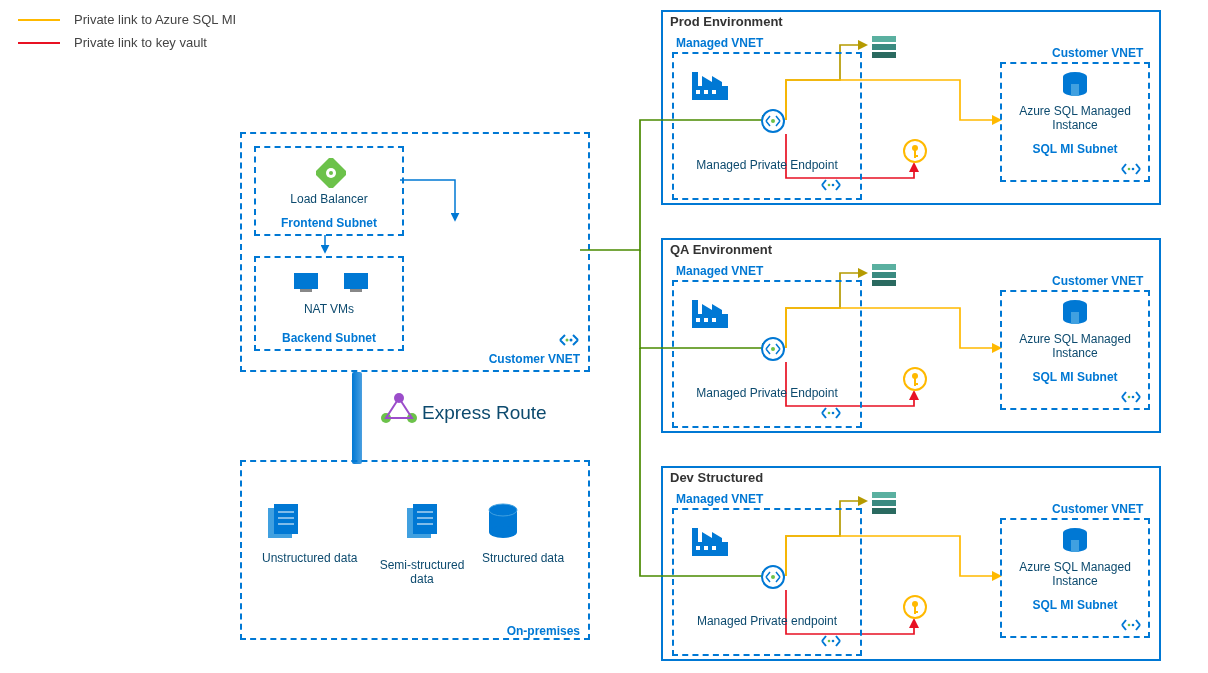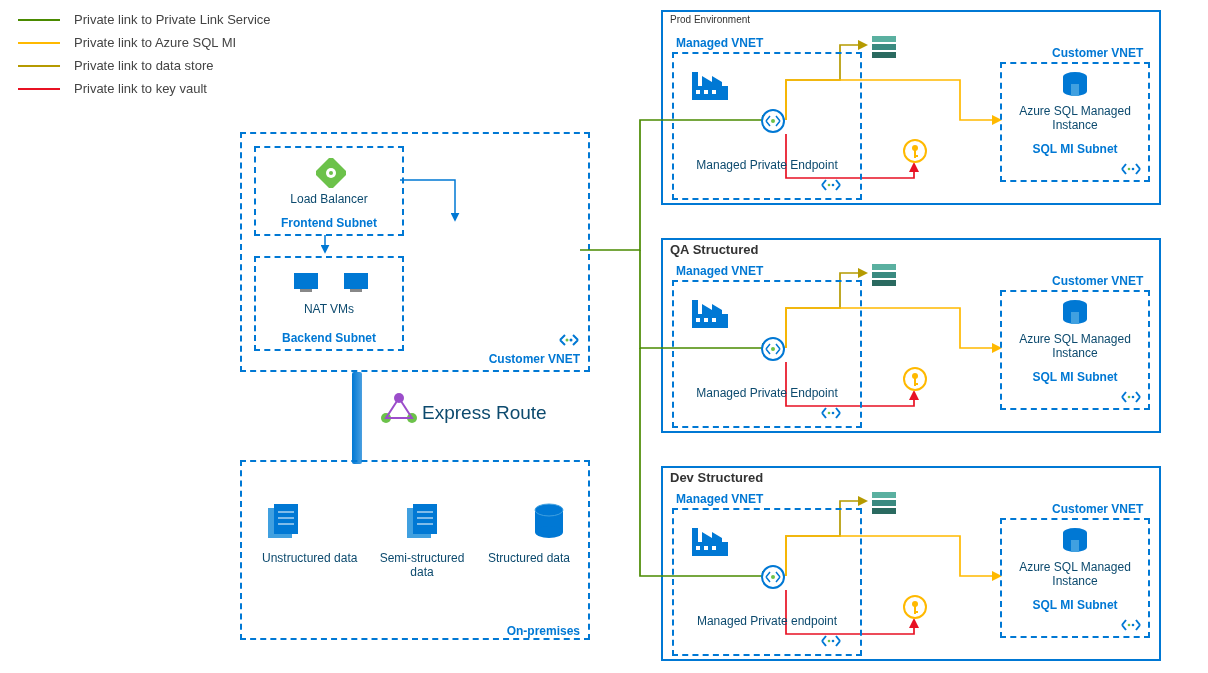--- a/index.html
+++ b/index.html
@@ -16,30 +16,22 @@
 .env-title{position:absolute;left:8px;top:4px;font-weight:600;font-size:13px;color:#333}
 .ic{position:absolute}
 .pipe{position:absolute;width:10px;background:linear-gradient(90deg,#0078d4 0%,#4a9fe0 100%);border-radius:2px}
 svg.overlay{position:absolute;left:0;top:0;width:1208px;height:673px;pointer-events:none}
 </style>
 </head>
 <body>
 
 <div class="legend">
   <div class="legend-row">
-      <div class="legend-line" style="background:#4a8a00"></div>
-      <span class="legend-txt">Private link to Private Link Service</span>
-    </div>
-  <div class="legend-row">
       <div class="legend-line" style="background:#ffb900"></div>
       <span class="legend-txt">Private link to Azure SQL MI</span>
-    </div>
-  <div class="legend-row">
-      <div class="legend-line" style="background:#b59a00"></div>
-      <span class="legend-txt">Private link to data store</span>
     </div>
   <div class="legend-row">
       <div class="legend-line" style="background:#e81123"></div>
       <span class="legend-txt">Private link to key vault</span>
     </div>
 </div>
 
 <div class="box" style="left:240px;top:132px;width:350px;height:240px">
   <span class="lbl" style="right:8px;bottom:4px">Customer VNET</span>
   <svg class="ic" style="right:8px;bottom:22px" width="22" height="16">
@@ -93,23 +85,23 @@
     <div class="lbl lbl-k" style="position:static;margin-top:4px">Unstructured data</div>
   </div>
   <div class="ic" style="left:130px;top:40px;width:100px;text-align:center">
     <svg width="42" height="42">
         <rect x="6" y="6" width="24" height="30" fill="#40a0e0"></rect>
         <rect x="12" y="2" width="24" height="30" fill="#0078d4"></rect>
         <line x1="16" y1="10" x2="32" y2="10" stroke="#fff"></line>
         <line x1="16" y1="16" x2="32" y2="16" stroke="#fff"></line>
         <line x1="16" y1="22" x2="32" y2="22" stroke="#fff"></line>
       </svg>
-    <div class="lbl lbl-k" style="position:static;margin-top:4px">Semi-structured data</div>
-  </div>
-  <div class="ic" style="left:228px;top:40px;width:100px;text-align:right">
+    <div class="lbl lbl-k" style="position:static;margin-top:11px">Semi-structured data</div>
+  </div>
+  <div class="ic" style="left:240px;top:40px;width:100px;text-align:left">
     <svg width="42" height="42">
         <ellipse cx="21" cy="8" rx="14" ry="6" fill="#0078d4"></ellipse>
         <rect x="7" y="8" width="28" height="22" fill="#0078d4"></rect>
         <ellipse cx="21" cy="30" rx="14" ry="6" fill="#0078d4"></ellipse>
         <ellipse cx="21" cy="8" rx="14" ry="6" fill="none" stroke="#40a0e0" stroke-width="1"></ellipse>
       </svg>
     <div class="lbl lbl-k" style="position:static;margin-top:4px">Structured data</div>
   </div>
 </div>
 
@@ -147,21 +139,21 @@
     <path d="M786 120 L786 80 L960 80 L960 120 L1000 120" stroke="#ffb900" stroke-width="1.7" fill="none" marker-end="url(#ah-y)"></path>
     <path d="M786 134 L786 178 L914 178 L914 164" stroke="#e81123" stroke-width="1.7" fill="none" marker-end="url(#ah-r)"></path>
     <path d="M786 348 L786 308 L840 308 L840 273 L866 273" stroke="#b59a00" stroke-width="1.7" fill="none" marker-end="url(#ah-o)"></path>
     <path d="M786 348 L786 308 L960 308 L960 348 L1000 348" stroke="#ffb900" stroke-width="1.7" fill="none" marker-end="url(#ah-y)"></path>
     <path d="M786 362 L786 406 L914 406 L914 392" stroke="#e81123" stroke-width="1.7" fill="none" marker-end="url(#ah-r)"></path>
     <path d="M786 576 L786 536 L840 536 L840 501 L866 501" stroke="#b59a00" stroke-width="1.7" fill="none" marker-end="url(#ah-o)"></path>
     <path d="M786 576 L786 536 L960 536 L960 576 L1000 576" stroke="#ffb900" stroke-width="1.7" fill="none" marker-end="url(#ah-y)"></path>
     <path d="M786 590 L786 634 L914 634 L914 620" stroke="#e81123" stroke-width="1.7" fill="none" marker-end="url(#ah-r)"></path>
   </svg>
 
-<span class="env-title" style="left: 670px; top: 14px; position: absolute; font-weight: 400; font-size: 10px;">Prod Environment</span>
+<span class="env-title" style="left: 670px; top: 14px; position: absolute; font-weight: 700; font-size: 13px;">Prod Environment</span>
 <div class="box-inner" style="left: 672px; top: 52px; width: 190px; height: 148px;"></div>
 <span class="lbl" style="left: 676px; top: 36px;">Managed VNET</span>
 <div class="ic" style="left: 690px; top: 68px;"><svg width="40" height="34">
       <rect x="2" y="18" width="36" height="14" fill="#0078d4"></rect>
       <path d="M2 18 L2 4 L8 4 L8 18" fill="#0078d4"></path>
       <path d="M12 18 L12 8 L22 14 L22 8 L32 14 L32 18" fill="#0078d4"></path>
       <rect x="6" y="22" width="4" height="4" fill="#fff"></rect>
       <rect x="14" y="22" width="4" height="4" fill="#fff"></rect>
       <rect x="22" y="22" width="4" height="4" fill="#fff"></rect>
     </svg></div>
@@ -195,21 +187,21 @@
       <ellipse cx="17" cy="21" rx="12" ry="5" fill="#0078d4"></ellipse>
       <rect x="13" y="14" width="8" height="12" fill="#40a0e0"></rect>
     </svg></div>
 <span class="lbl lbl-k" style="left: 1002px; top: 104px; width: 146px; text-align: center; line-height: 1.2;">Azure SQL Managed Instance</span>
 <span class="lbl" style="left: 1002px; top: 142px; width: 146px; text-align: center;">SQL MI Subnet</span>
 <div class="ic" style="left: 1120px; top: 162px;"><svg width="22" height="14">
       <path d="M2 7 L6 2 M2 7 L6 12 M20 7 L16 2 M20 7 L16 12" stroke="#0078d4" stroke-width="2" fill="none"></path>
       <circle cx="9" cy="7" r="1.3" fill="#6cc24a"></circle>
       <circle cx="13" cy="7" r="1.3" fill="#0078d4"></circle>
     </svg></div>
-<span class="env-title" style="left: 670px; top: 242px; position: absolute; font-weight: 600; font-size: 13px;">QA Structured</span>
+<span class="env-title" style="left: 670px; top: 242px; position: absolute; font-weight: 600; font-size: 13px;">QA Environment</span>
 <div class="box-inner" style="left: 672px; top: 280px; width: 190px; height: 148px;"></div>
 <span class="lbl" style="left: 676px; top: 264px;">Managed VNET</span>
 <div class="ic" style="left: 690px; top: 296px;"><svg width="40" height="34">
       <rect x="2" y="18" width="36" height="14" fill="#0078d4"></rect>
       <path d="M2 18 L2 4 L8 4 L8 18" fill="#0078d4"></path>
       <path d="M12 18 L12 8 L22 14 L22 8 L32 14 L32 18" fill="#0078d4"></path>
       <rect x="6" y="22" width="4" height="4" fill="#fff"></rect>
       <rect x="14" y="22" width="4" height="4" fill="#fff"></rect>
       <rect x="22" y="22" width="4" height="4" fill="#fff"></rect>
     </svg></div>

